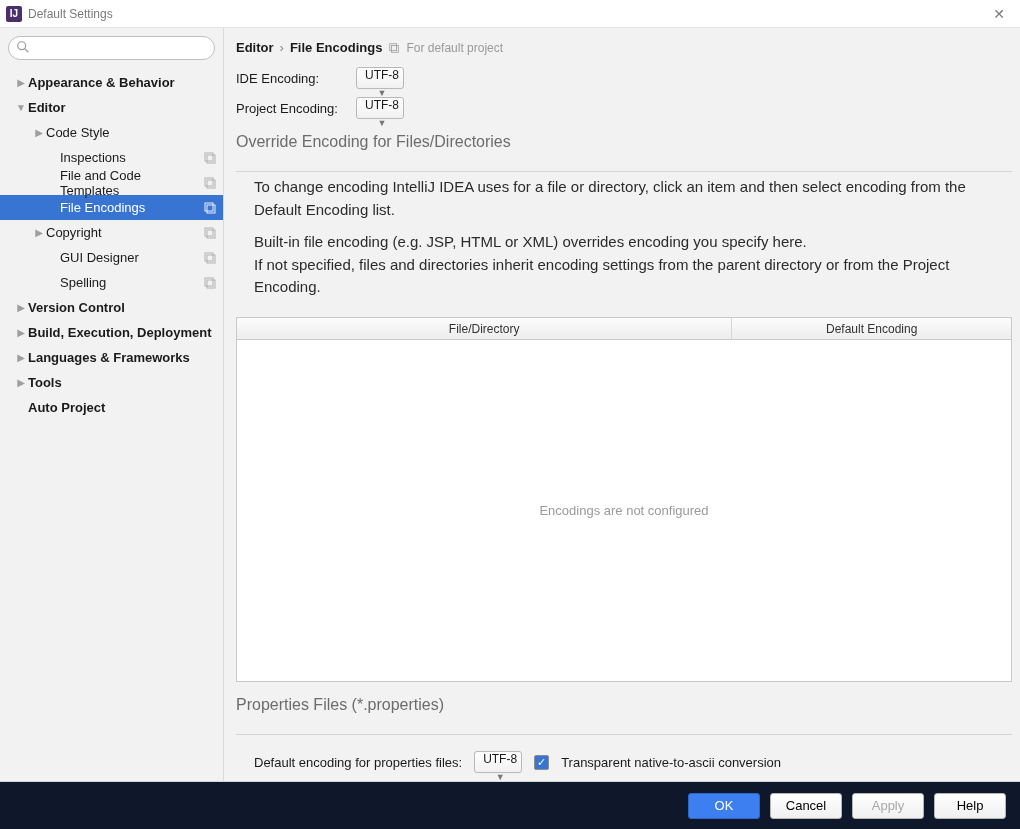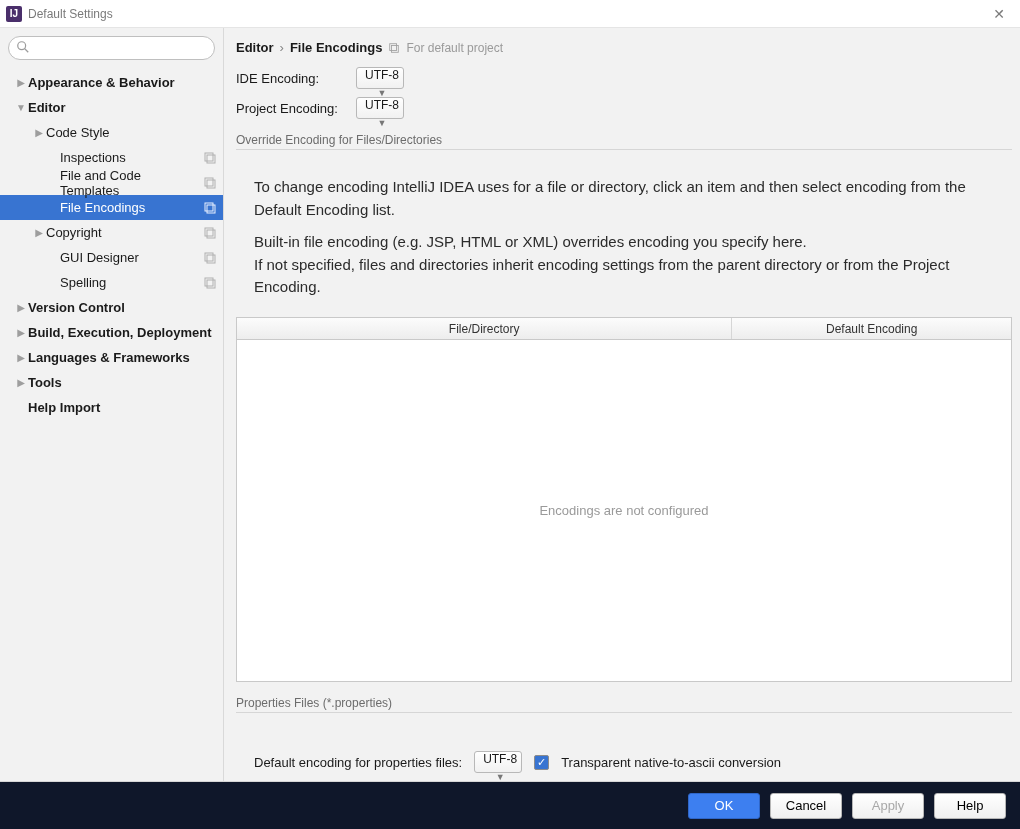--- a/index.html
+++ b/index.html
@@ -43,21 +43,21 @@
 .bc .proj-ic { width: 12px; height: 12px; color: #a0a0a0; }
 .bc .subtitle { color: #9a9a9a; font-size: 12px; text-align: center; }
 
 
 .form-row { display: flex; align-items: center; margin-bottom: 8px; }
 .form-row .lab { width: 120px; }
 .combo { display: inline-flex; align-items: center; height: 22px; border: 1px solid #b8b8b8; border-radius: 3px; background: linear-gradient(#ffffff,#f1f1f1); padding: 0 4px 0 8px; cursor: pointer; gap: 6px; font-size: 12px; flex-direction: column; }
 .combo .caret { font-size: 9px; color: #777; }
 
 
-.group-title { color: #6c6c6c; font-size: 12px; border-bottom: 1px solid #d6d6d6; padding-bottom: 2px; margin-top: 6px; margin-bottom: 26px; }
+.group-title { color: #6c6c6c; font-size: 16px; border-bottom: 1px solid #d6d6d6; padding-bottom: 20px; margin-top: 6px; margin-bottom: 4px; }
 .desc { padding-left: 18px; font-size: 15px; color: #2b2b2b; line-height: 1.5; }
 .desc p { margin-bottom: 10px; }
 
 
 .table-wrap { margin-top: 8px; border: 1px solid #c9c9c9; background: #fff; flex: 1; display: flex; flex-direction: column; min-height: 0; }
 .table-head { display: flex; background: linear-gradient(#fcfcfc,#ededed); border-bottom: 1px solid #c9c9c9; height: 22px; }
 .table-head .col { flex: 1; text-align: center; font-size: 12px; color: #333; line-height: 22px; border-right: 1px solid #d6d6d6; }
 .table-head .col:last-child { border-right: none; flex: 0 0 36%; }
 .table-body { flex: 1; display: flex; align-items: center; justify-content: center; color: #9a9a9a; }
 
@@ -167,21 +167,21 @@
       <div class="tree-row lvl0">
           <span class="arrow">▶</span>
           <span class="label bold">Languages &amp; Frameworks</span>
         </div>
       <div class="tree-row lvl0">
           <span class="arrow">▶</span>
           <span class="label bold">Tools</span>
         </div>
       <div class="tree-row lvl0">
           <span class="arrow blank">▶</span>
-          <span class="label bold">Help Import</span>
+          <span class="label bold">Auto Project</span>
         </div>
     </div>
   </div>
 
   <div class="content">
     <div class="bc">
       <span class="crumb">Editor</span>
       <span class="sep">›</span>
       <span class="crumb">File Encodings</span>
       <svg class="proj-ic" viewBox="0 0 14 14">

